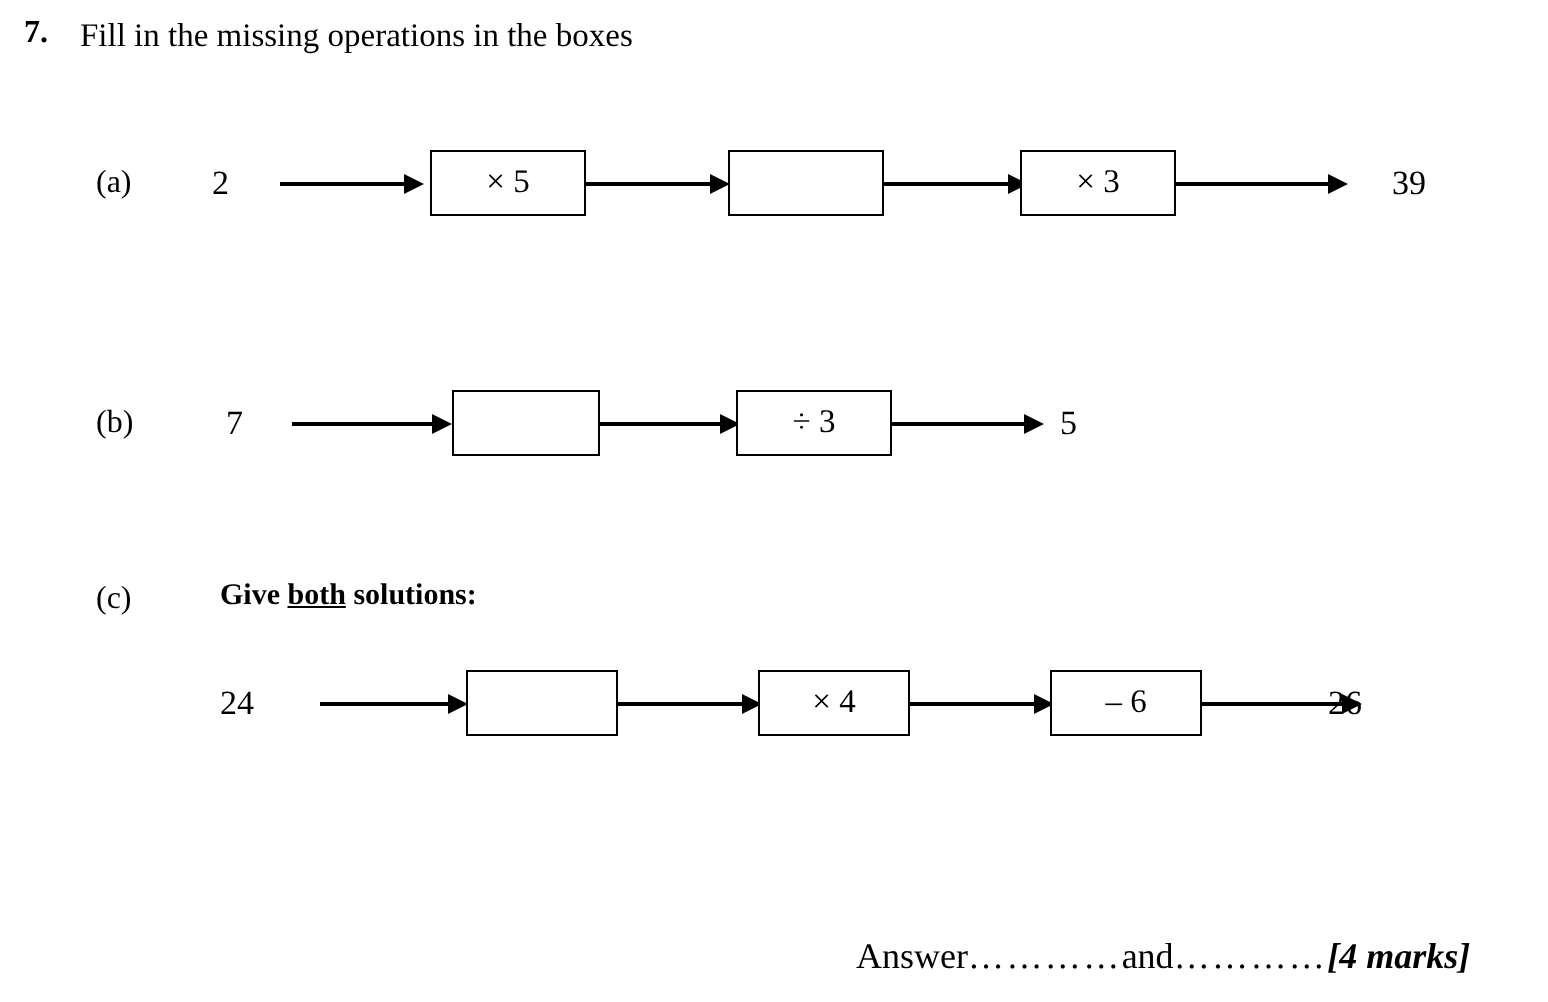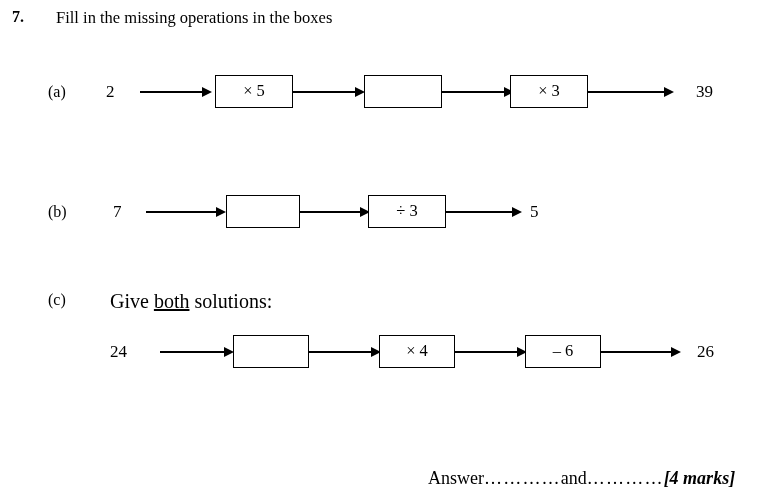--- a/index.html
+++ b/index.html
@@ -31,21 +31,21 @@
   }
   .q-number {
     position: absolute;
     left: 0;
     top: 0;
     font-weight: bold;
     font-size: 16px;
   }
   .q-text {
     position: absolute;
-    left: 44px;
+    left: 28px;
     top: 0;
     font-size: 16.5px;
   }
 
   
   .row {
     position: absolute;
     left: 0;
     width: 774px;
   }
@@ -91,21 +91,22 @@
     width: 0;
     height: 0;
     border-top: 5.5px solid transparent;
     border-bottom: 5.5px solid transparent;
     border-left: 10px solid #000;
   }
 
   
   .sub-instruction {
     position: absolute;
-    font-size: 20px;
+    font-size: 15px;
+    font-weight: bold;
   }
   .u { text-decoration: underline; }
 
   
   .answer-line {
     position: absolute;
     left: 428px;
     top: 468px;
     font-size: 18px;
     white-space: nowrap;
@@ -228,20 +229,20 @@
 
     <div class="op-box" style="left:525px;top:5px;width:76px;height:33px;">
       <span>– 6</span>
     </div>
 
     <div class="arrow" style="left:601px;top:17px;width:80px;">
       <div class="shaft" style="width:70px;"></div>
       <div class="head" style="left:70px;"></div>
     </div>
 
-    <span class="end-num" style="left:697px;top:12px;">26</span>
+    <span class="end-num" style="left:664px;top:12px;">26</span>
   </div>
 
   <div class="answer-line">
     <span>Answer</span><span class="dots">…………</span><span>and</span><span class="dots">…………</span><span class="marks">[4 marks]</span>
   </div>
 
 </div>
 
 </body></html>

